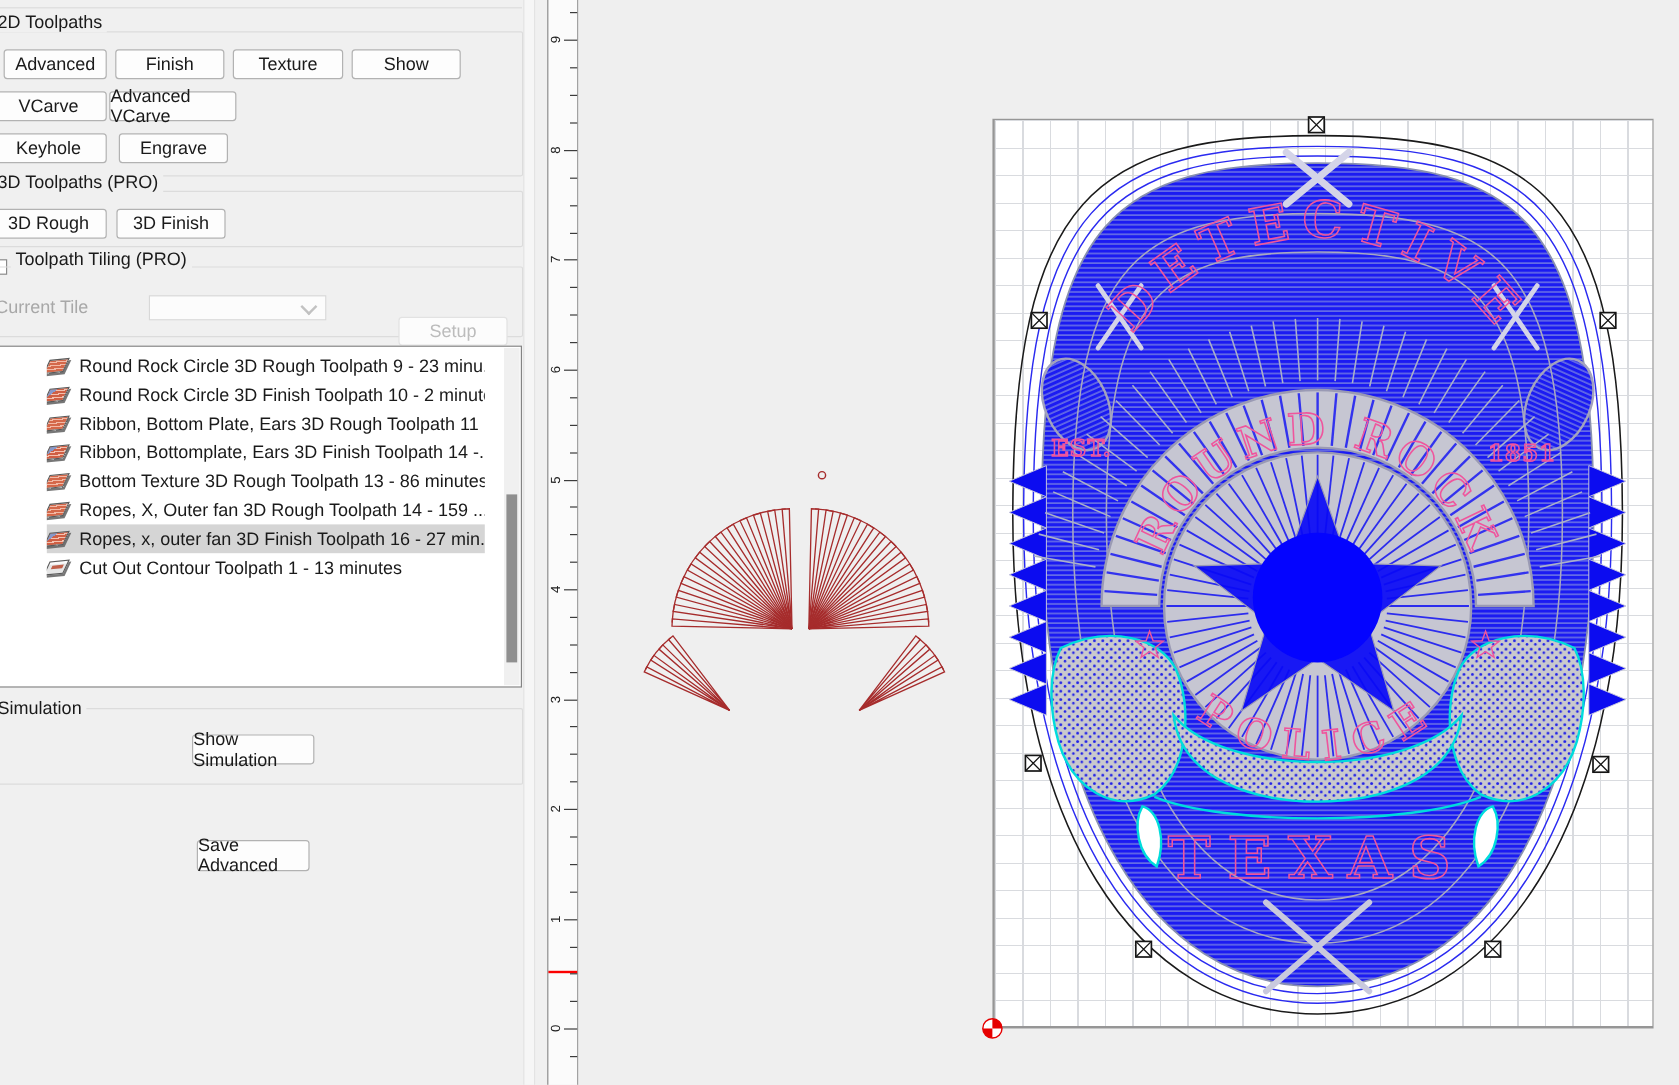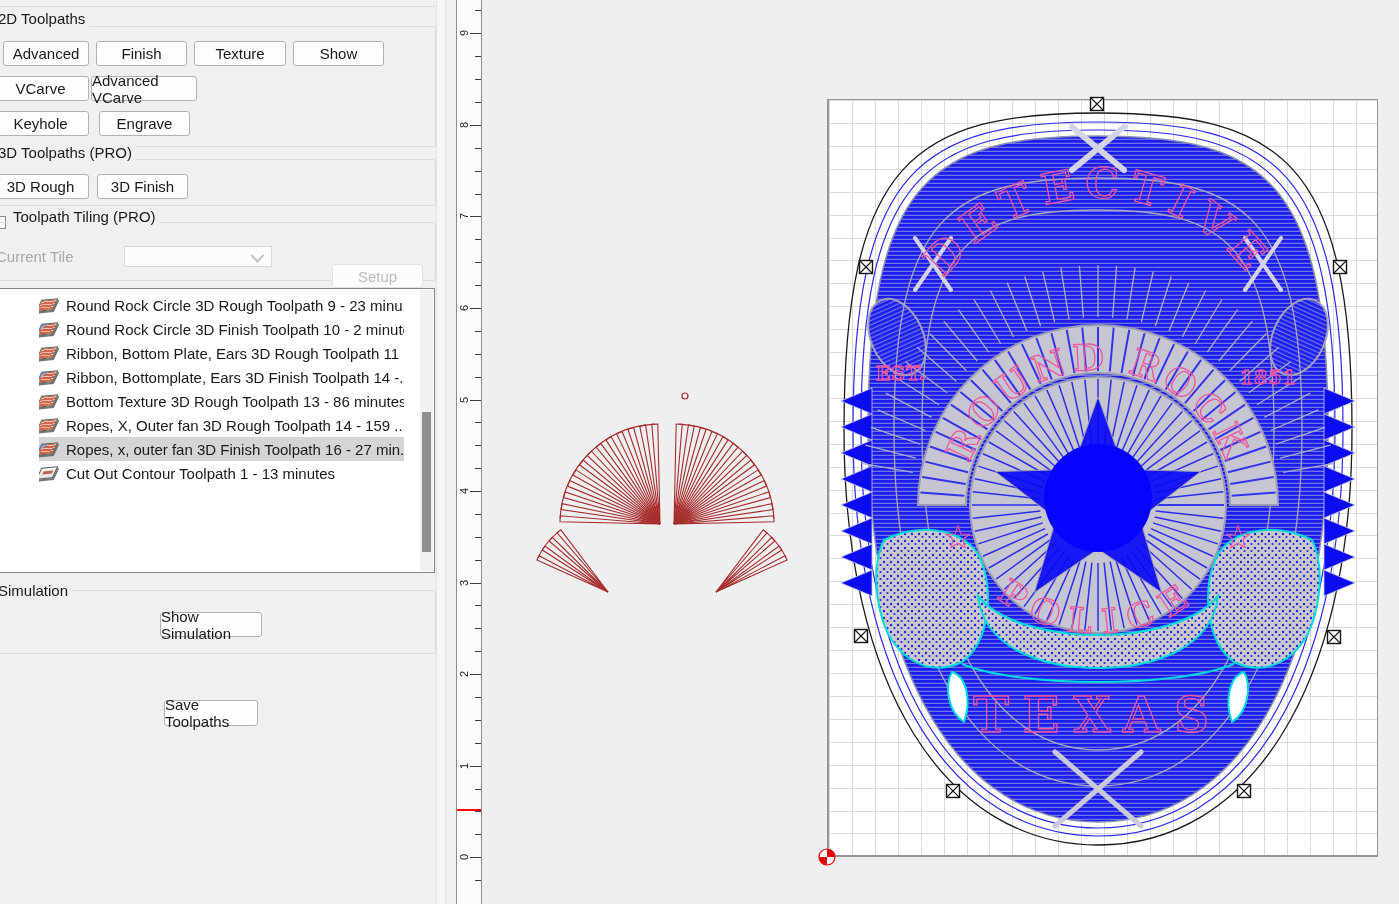--- a/index.html
+++ b/index.html
@@ -124,21 +124,21 @@
       </div>
     <div class="list-scroll">
       <div class="list-thumb"></div>
     </div>
   </div>
 
   <span class="gb-label" style="left:2px;top:582px;">Simulation</span>
   <div class="group" style="left:0;top:590px;width:442px;height:62px;"></div>
   <div class="btn" style="left:168px;top:612px;width:102px;">Show Simulation</div>
 
-  <div class="btn" style="left:172px;top:700px;width:94px;height:26px;">Save Toolpaths</div>
+  <div class="btn" style="left:172px;top:700px;width:94px;height:26px;">Save Advanced</div>
 </div>
 
 <div class="splitter"></div>
 <div class="ruler" id="ruler">
   <div class="ruler-cursor"></div>
 <div class="tick" style="top: 880.1px;"></div>
     <div class="tick major" style="top: 857.2px;"></div>
     <div class="rlabel" style="top: 857.2px;">0</div>
     <div class="tick" style="top: 834.3px;"></div>
     <div class="tick" style="top: 811.4px;"></div>

